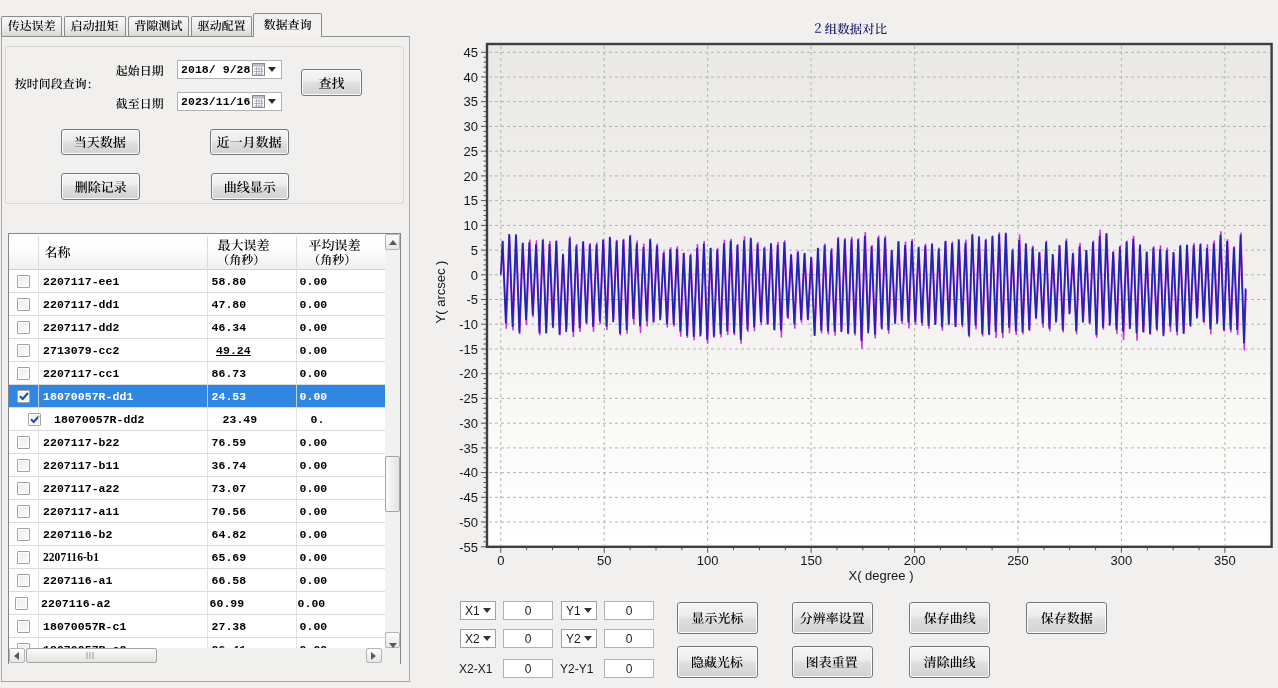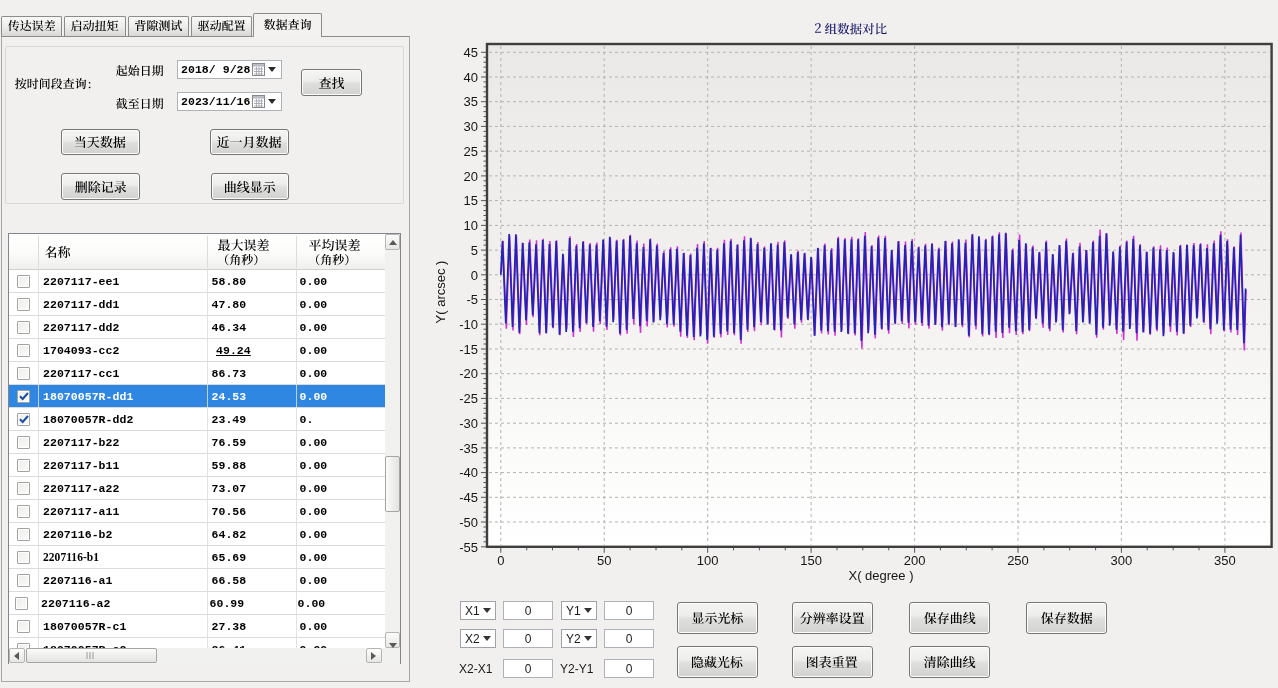--- a/index.html
+++ b/index.html
@@ -120,21 +120,21 @@
   </div>
 <div class="row-line" style="top:315px"></div>
 <div class="abs" style="left:9px;top:316px;width:376px;height:23px;overflow:hidden">
     <div class="mono" style="left:34px;top:5px;">2207117-dd2</div>
     <div class="mono" style="left:202.5px;top:5px;">46.34</div>
     <div class="mono" style="left:290.5px;top:5px;">0.00</div>
     <div class="cb" style="left:8px;top:5px"></div>
   </div>
 <div class="row-line" style="top:338px"></div>
 <div class="abs" style="left:9px;top:339px;width:376px;height:23px;overflow:hidden">
-    <div class="mono" style="left:34px;top:5px;">1704093-cc2</div>
+    <div class="mono" style="left:34px;top:5px;">2713079-cc2</div>
     <div class="mono" style="left:207px;top:5px;text-decoration:underline;">49.24</div>
     <div class="mono" style="left:290.5px;top:5px;">0.00</div>
     <div class="cb" style="left:8px;top:5px"></div>
   </div>
 <div class="row-line" style="top:361px"></div>
 <div class="abs" style="left:9px;top:362px;width:376px;height:23px;overflow:hidden">
     <div class="mono" style="left:34px;top:5px;">2207117-cc1</div>
     <div class="mono" style="left:202.5px;top:5px;">86.73</div>
     <div class="mono" style="left:290.5px;top:5px;">0.00</div>
     <div class="cb" style="left:8px;top:5px"></div>
@@ -144,40 +144,40 @@
 <div class="abs" style="left:9px;top:385px;width:376px;height:37px;overflow:hidden">
     <div class="mono" style="left:34px;top:5px;color:#fff">18070057R-dd1</div>
     <div class="mono" style="left:202.5px;top:5px;color:#fff">24.53</div>
     <div class="mono" style="left:290.5px;top:5px;color:#fff">0.00</div>
     <div class="cb" style="left:8px;top:5px"></div>
     <svg class="t" style="left:10px;top:7px" width="10" height="9" viewBox="0 0 10 9">
       <path d="M1 4.2 L3.7 7 L9 1" stroke="#1d4d9e" stroke-width="2" fill="none"></path>
     </svg>
   </div>
 <div class="row-line" style="top:407px"></div>
-<div class="abs" style="left:9px;top:408px;width:304px;height:23px;overflow:hidden">
+<div class="abs" style="left:20px;top:408px;width:304px;height:23px;overflow:hidden">
     <div class="mono" style="left:34px;top:5px;">18070057R-dd2</div>
     <div class="mono" style="left:202.5px;top:5px;">23.49</div>
     <div class="mono" style="left:290.5px;top:5px;">0.00</div>
     <div class="cb" style="left:8px;top:5px"></div>
     <svg class="t" style="left:10px;top:7px" width="10" height="9" viewBox="0 0 10 9">
       <path d="M1 4.2 L3.7 7 L9 1" stroke="#1d4d9e" stroke-width="2" fill="none"></path>
     </svg>
   </div>
 <div class="row-line" style="top:430px"></div>
 <div class="abs" style="left:9px;top:431px;width:376px;height:23px;overflow:hidden">
     <div class="mono" style="left:34px;top:5px;">2207117-b22</div>
     <div class="mono" style="left:202.5px;top:5px;">76.59</div>
     <div class="mono" style="left:290.5px;top:5px;">0.00</div>
     <div class="cb" style="left:8px;top:5px"></div>
   </div>
 <div class="row-line" style="top:453px"></div>
 <div class="abs" style="left:9px;top:454px;width:376px;height:23px;overflow:hidden">
     <div class="mono" style="left:34px;top:5px;">2207117-b11</div>
-    <div class="mono" style="left:202.5px;top:5px;">59.88</div>
+    <div class="mono" style="left:202.5px;top:5px;">36.74</div>
     <div class="mono" style="left:290.5px;top:5px;">0.00</div>
     <div class="cb" style="left:8px;top:5px"></div>
   </div>
 <div class="row-line" style="top:476px"></div>
 <div class="abs" style="left:9px;top:477px;width:376px;height:23px;overflow:hidden">
     <div class="mono" style="left:34px;top:5px;">2207117-a22</div>
     <div class="mono" style="left:202.5px;top:5px;">73.07</div>
     <div class="mono" style="left:290.5px;top:5px;">0.00</div>
     <div class="cb" style="left:8px;top:5px"></div>
   </div>

